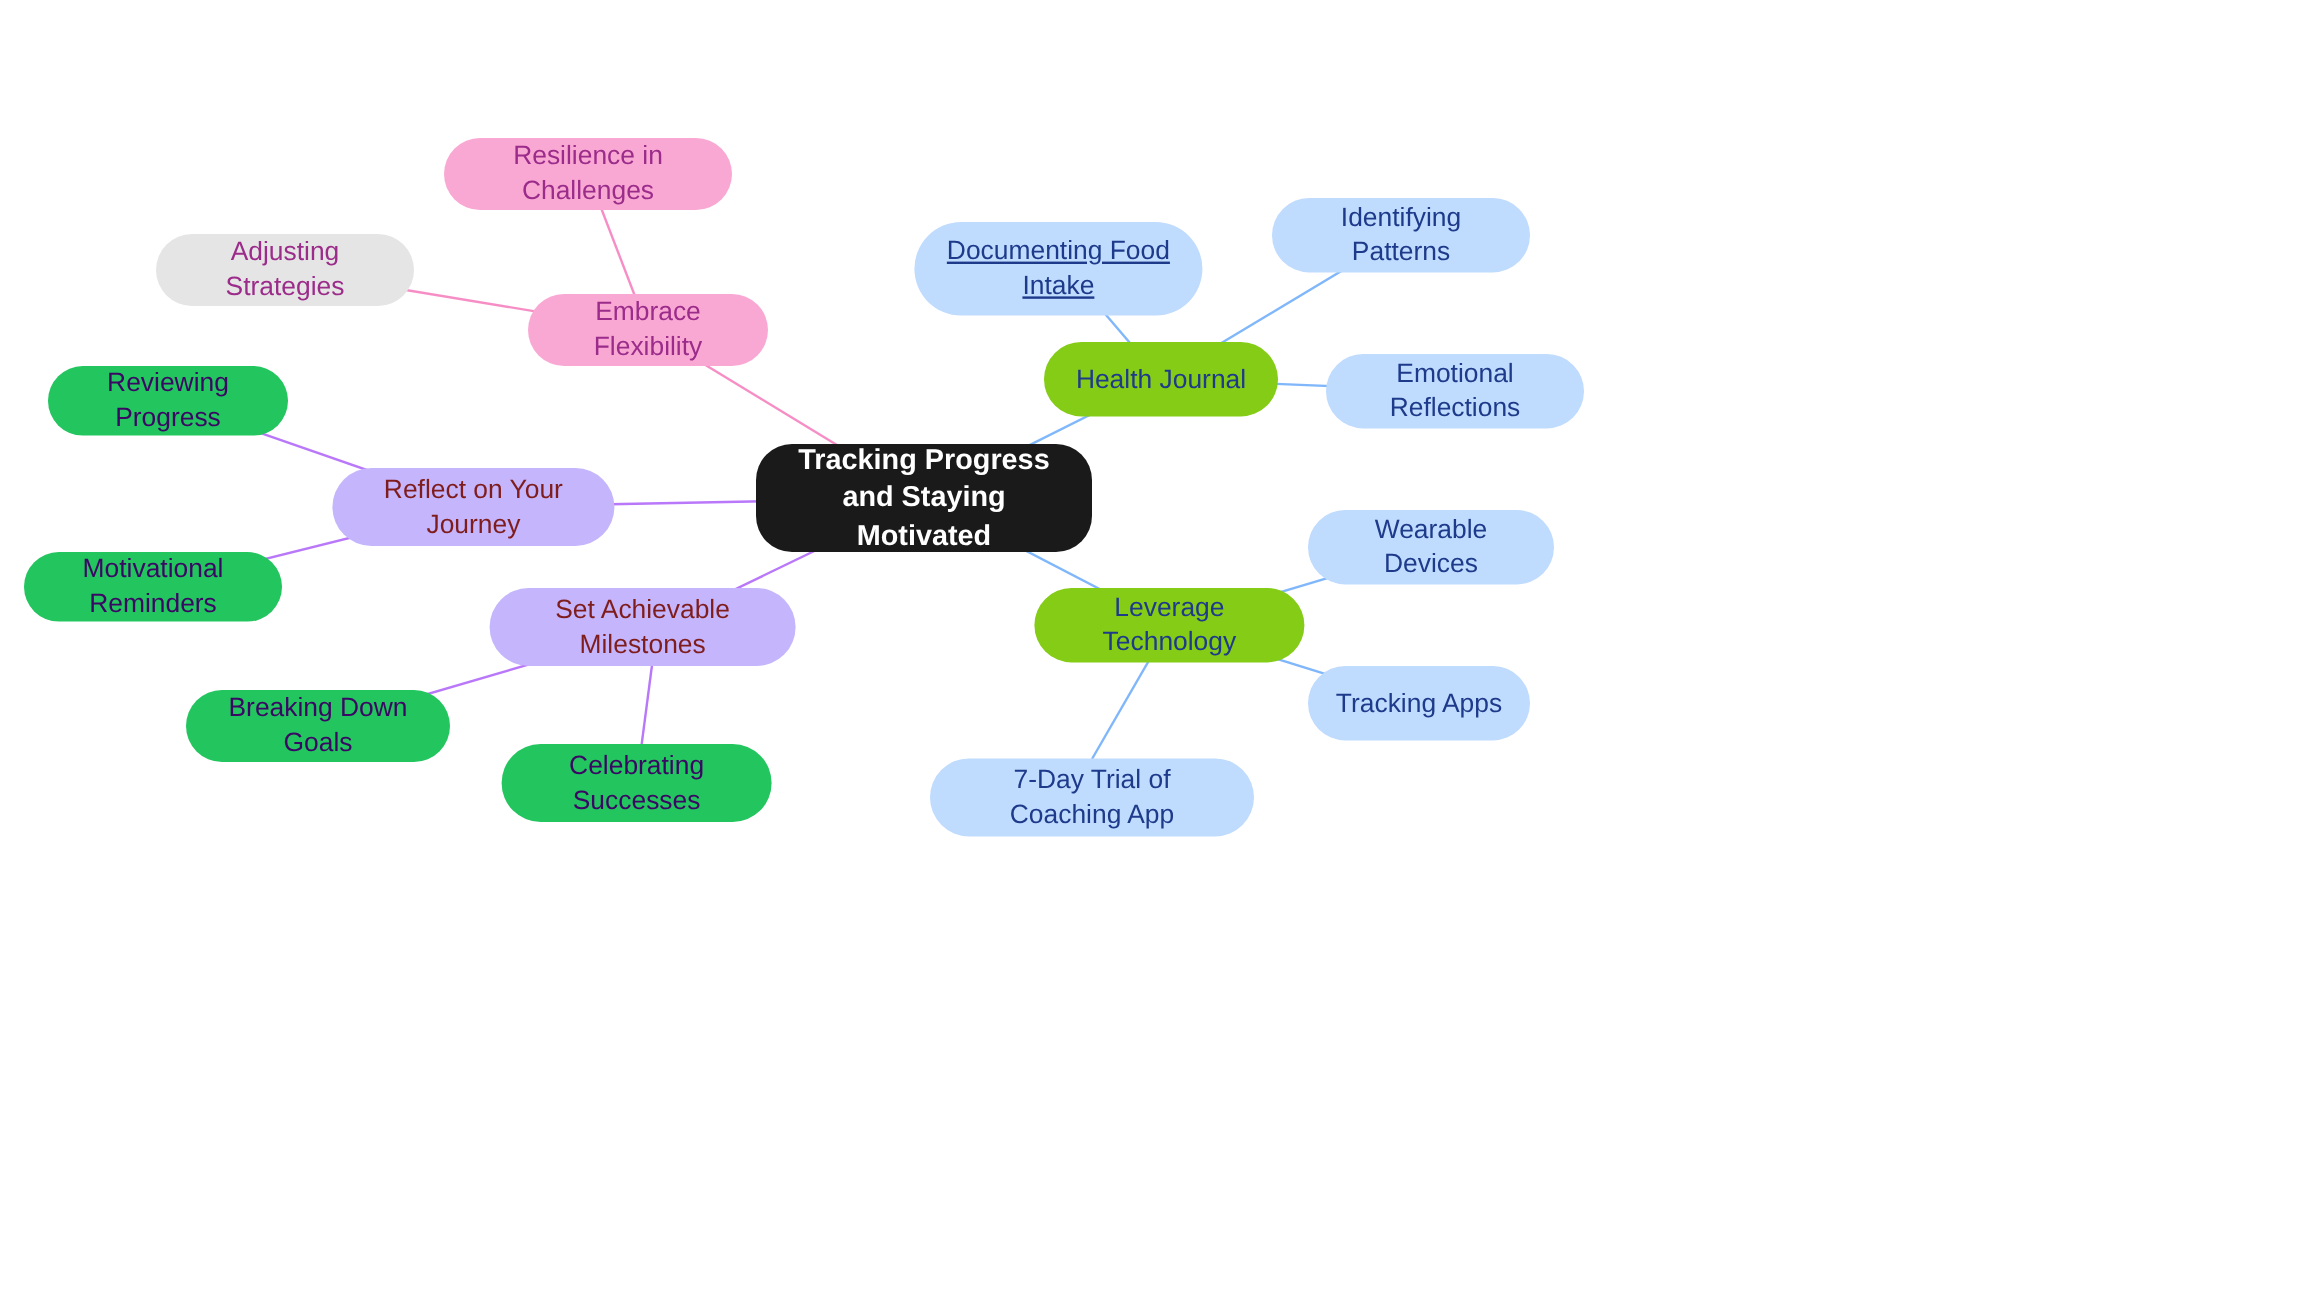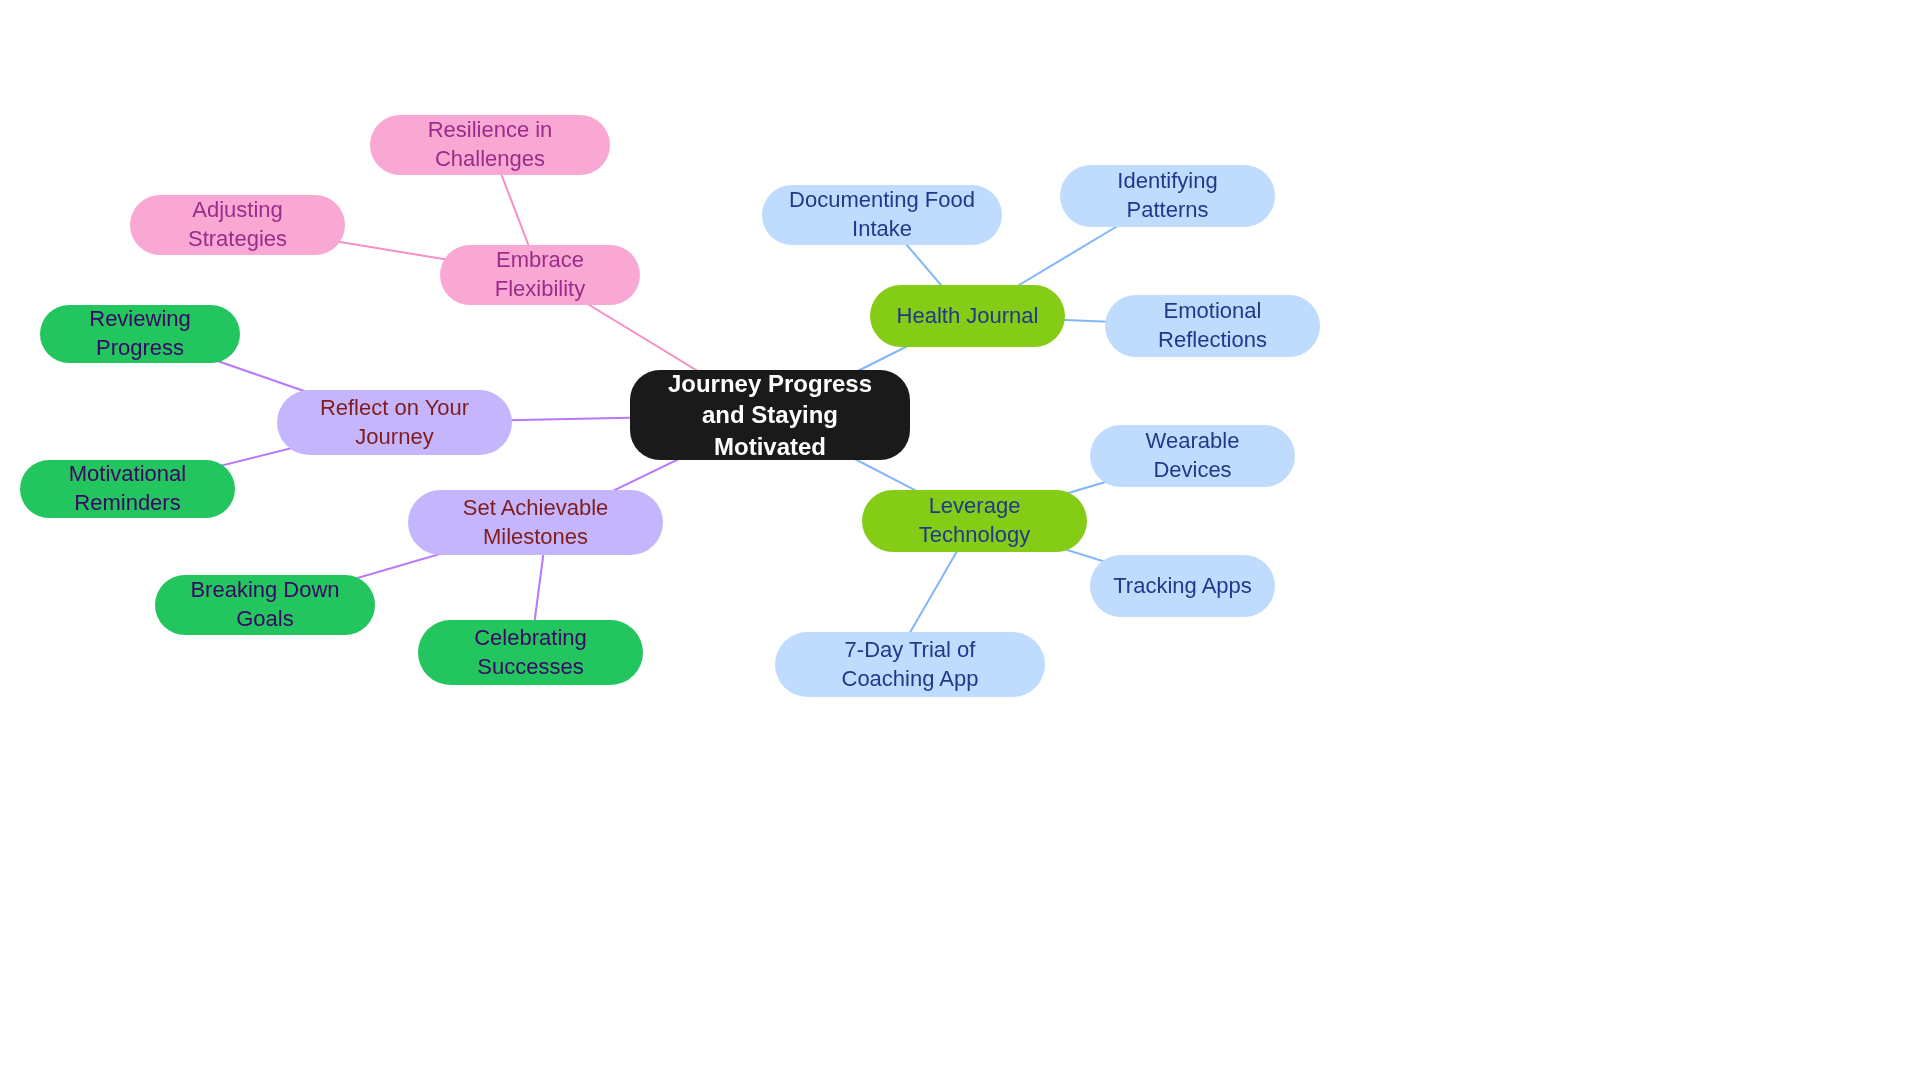--- a/index.html
+++ b/index.html
@@ -37,21 +37,21 @@
       color: #ffffff;
       font-size: 24px;
       font-weight: 600;
       border-radius: 30px;
     }
     .node-pink {
       background: #f9a8d4;
       color: #9b2c8a;
     }
     .node-pink-light {
-      background: #f9a8d4;
+      background: #e5e5e5;
       color: #9b2c8a;
     }
     .node-lavender {
       background: #c4b5fd;
       color: #7f1d1d;
     }
     .node-lavender-light {
       background: #22c55e;
       color: #3b0764;
     }
@@ -80,21 +80,21 @@
     <line x1="770" y1="415" x2="967.5" y2="316" stroke="#60a5fa" stroke-width="2" stroke-opacity="0.8"></line>
     <line x1="967.5" y1="316" x2="882" y2="216" stroke="#60a5fa" stroke-width="2" stroke-opacity="0.8"></line>
     <line x1="967.5" y1="316" x2="1167.5" y2="196" stroke="#60a5fa" stroke-width="2" stroke-opacity="0.8"></line>
     <line x1="967.5" y1="316" x2="1212.5" y2="326" stroke="#60a5fa" stroke-width="2" stroke-opacity="0.8"></line>
     <line x1="770" y1="415" x2="974.5" y2="521" stroke="#60a5fa" stroke-width="2" stroke-opacity="0.8"></line>
     <line x1="974.5" y1="521" x2="1192.5" y2="456" stroke="#60a5fa" stroke-width="2" stroke-opacity="0.8"></line>
     <line x1="974.5" y1="521" x2="1182.5" y2="586" stroke="#60a5fa" stroke-width="2" stroke-opacity="0.8"></line>
     <line x1="974.5" y1="521" x2="910" y2="632.5" stroke="#60a5fa" stroke-width="2" stroke-opacity="0.8"></line>
   </svg>
 
-<div class="node node-center" style="left:630px;top:370px;width:280px;height:90px;">Journey Progress and Staying Motivated</div>
+<div class="node node-center" style="left:630px;top:370px;width:280px;height:90px;">Tracking Progress and Staying Motivated</div>
 
 <div class="node node-pink" style="left:440px;top:245px;width:200px;height:60px;">Embrace Flexibility</div>
 
 <div class="node node-pink" style="left:370px;top:115px;width:240px;height:60px;">Resilience in Challenges</div>
 
 <div class="node node-pink-light" style="left:130px;top:195px;width:215px;height:60px;">Adjusting Strategies</div>
 
 <div class="node node-lavender" style="left:277px;top:390px;width:235px;height:65px;">Reflect on Your Journey</div>
 
 <div class="node node-lavender-light" style="left:40px;top:305px;width:200px;height:58px;">Reviewing Progress</div>
@@ -102,21 +102,21 @@
 <div class="node node-lavender-light" style="left:20px;top:460px;width:215px;height:58px;">Motivational Reminders</div>
 
 <div class="node node-lavender" style="left:408px;top:490px;width:255px;height:65px;">Set Achievable Milestones</div>
 
 <div class="node node-lavender-light" style="left:155px;top:575px;width:220px;height:60px;">Breaking Down Goals</div>
 
 <div class="node node-lavender-light" style="left:418px;top:620px;width:225px;height:65px;">Celebrating Successes</div>
 
 <div class="node node-blue" style="left:870px;top:285px;width:195px;height:62px;">Health Journal</div>
 
-<div class="node node-blue-light" style="left:762px;top:185px;width:240px;height:60px;">Documenting Food Intake</div>
+<div class="node node-blue-light" style="left:762px;top:185px;width:240px;height:78px;text-decoration:underline;">Documenting Food Intake</div>
 
 <div class="node node-blue-light" style="left:1060px;top:165px;width:215px;height:62px;">Identifying Patterns</div>
 
 <div class="node node-blue-light" style="left:1105px;top:295px;width:215px;height:62px;">Emotional Reflections</div>
 
 <div class="node node-blue" style="left:862px;top:490px;width:225px;height:62px;">Leverage Technology</div>
 
 <div class="node node-blue-light" style="left:1090px;top:425px;width:205px;height:62px;">Wearable Devices</div>
 
 <div class="node node-blue-light" style="left:1090px;top:555px;width:185px;height:62px;">Tracking Apps</div>

